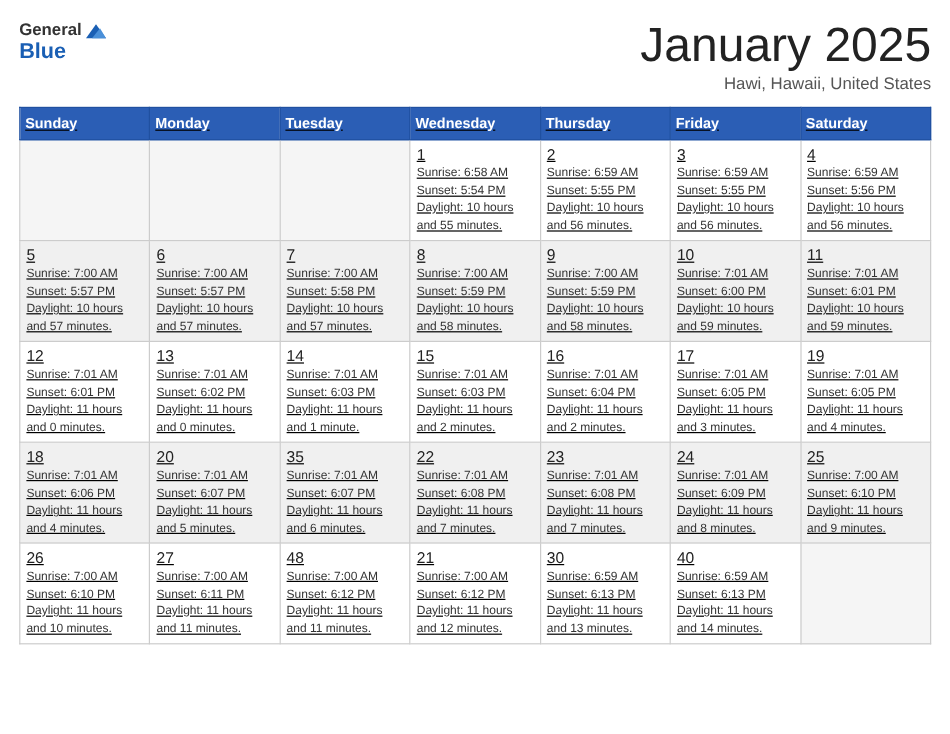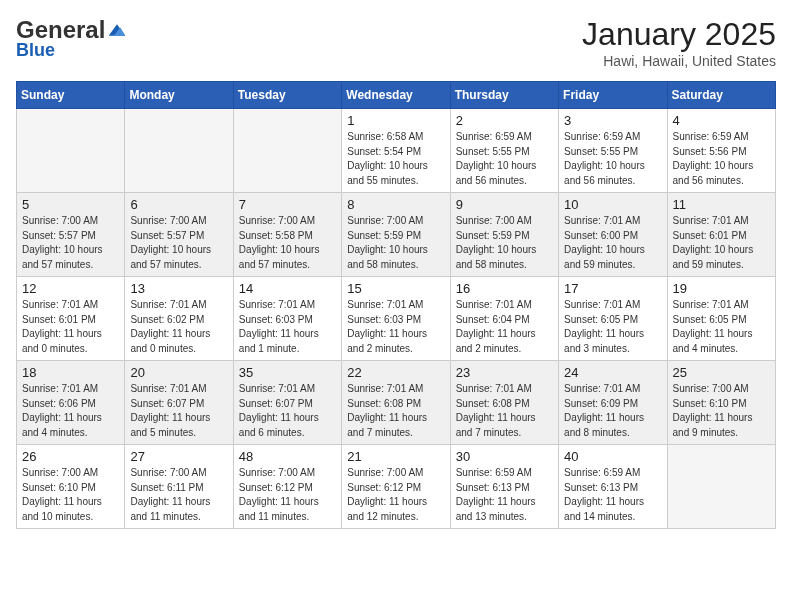--- a/index.html
+++ b/index.html
@@ -16,51 +16,52 @@
       align-items: flex-start;
       margin-bottom: 12px;
     }
     .logo {
       display: flex;
       flex-direction: column;
       align-items: flex-start;
     }
     .logo-text {
       display: flex;
-      align-items: center;
-      font-size: 24px;
+      align-items: flex-start;
+      font-size: 14px;
       font-weight: bold;
     }
     .logo-general {
       color: #333;
     }
     .logo-blue {
       color: #1a5fb4;
     }
     .logo-icon {
       width: 20px;
       height: 20px;
       margin-left: 2px;
     }
     .title-block {
       text-align: right;
     }
     .calendar-title {
-      font-size: 32px;
+      font-size: 40px;
       font-weight: normal;
       color: #222;
     }
     .calendar-subtitle {
       font-size: 14px;
       color: #555;
     }
     .calendar {
       width: 100%;
       border-collapse: collapse;
       border: 1px solid #bbb;
+      text-decoration: underline;
     }
     .calendar th {
       background: #2b5eb5;
       color: #fff;
       font-size: 12px;
       font-weight: bold;
       padding: 6px 4px;
       text-align: left;
       border: 1px solid #2050a0;
     }

